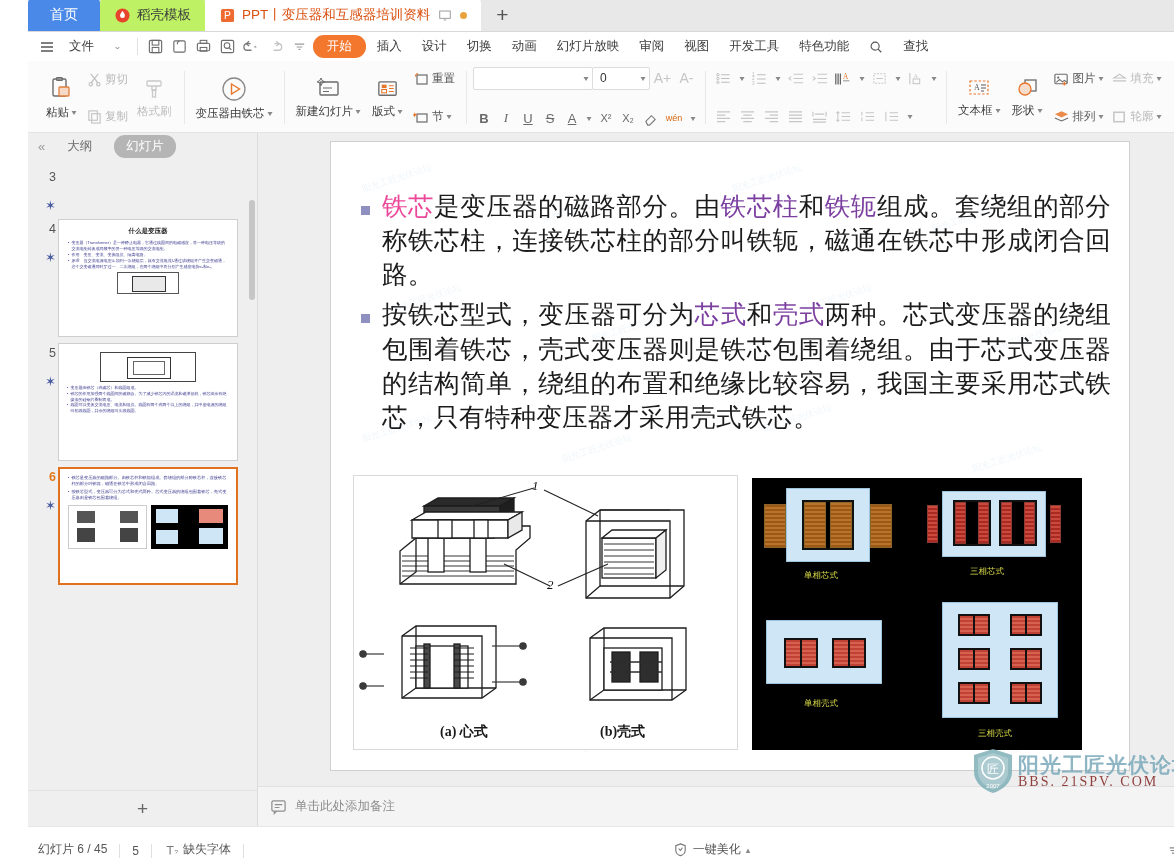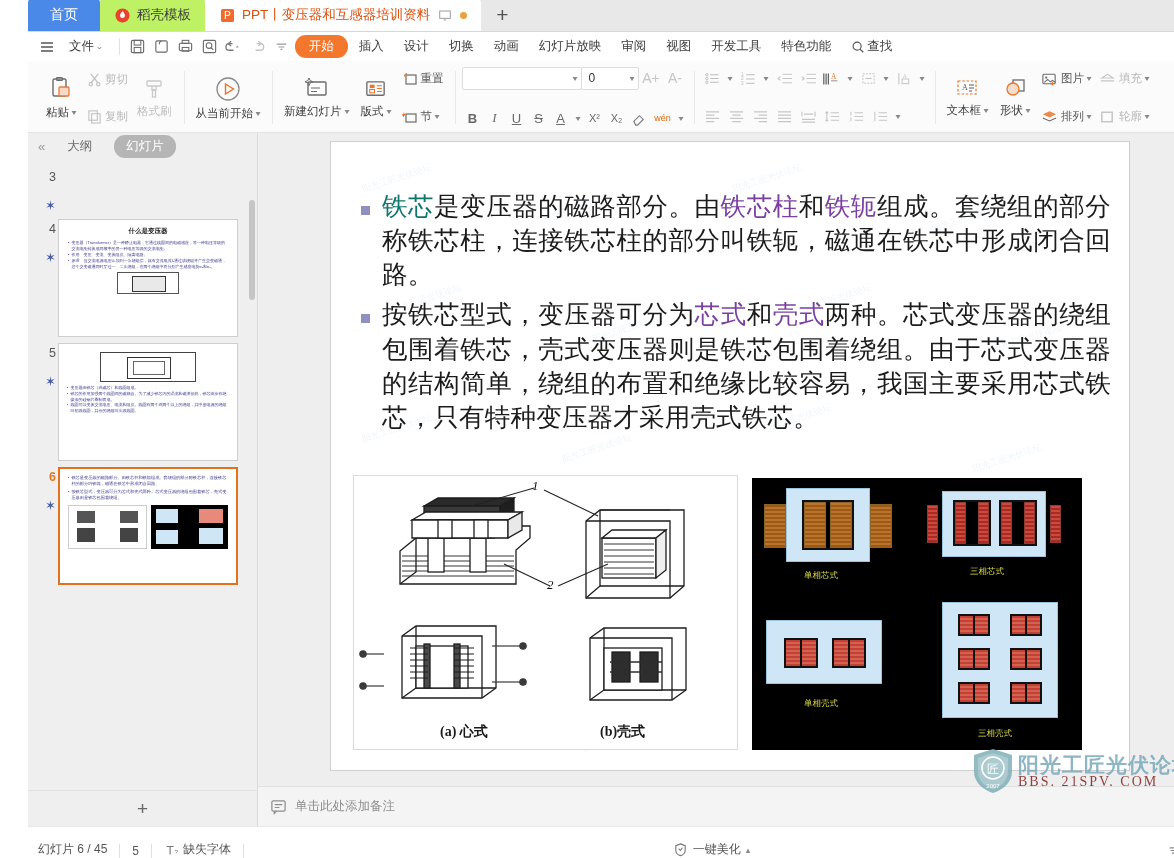--- a/index.html
+++ b/index.html
@@ -28,21 +28,21 @@
   .tab .tabico { width: 16px; height: 16px; display: inline-flex; align-items: center; justify-content: center; flex: none; }
   .dot-amber { width: 7px; height: 7px; border-radius: 50%; background: #e8a33d; display: inline-block; }
   .newtab { width: 42px; height: 32px; display: flex; align-items: center; justify-content: center;
             font-size: 21px; color: #555; font-weight: 300; }
 
   
   .menubar {
     height: 29px; background: #ffffff; display: flex; align-items: center;
     padding: 0 8px; gap: 2px; flex: none;
   }
-  .mb-item { font-size: 12.5px; color: #3d3d3d; padding: 3px 9px; display: flex; align-items: center; gap: 2px; border-radius: 3px; text-align: center; }
+  .mb-item { font-size: 12.5px; color: #3d3d3d; padding: 3px 9px; display: flex; align-items: center; gap: 20px; border-radius: 3px; text-align: center; }
   .mb-item.pill { background: #f4772e; color: #fff; border-radius: 11px; padding: 3px 14px; }
   .mb-sep { width: 1px; height: 17px; background: #e0e0e0; margin: 0 5px; }
   .qico { width: 22px; height: 20px; display: flex; align-items: center; justify-content: center; color: #666; }
   .qico svg { display: block; }
   .caret { font-size: 8px; color: #888; transform: scaleX(1.25); }
 
   
   .ribbon {
     height: 72px; background: #fbfbfb; border-bottom: 1px solid #e3e3e3;
     display: flex; align-items: stretch; padding: 2px 4px 0 4px; flex: none;
@@ -105,21 +105,21 @@
            align-items: center; justify-content: flex-start; padding-top: 8px; position: relative; }
   .slide {
     width: 800px; height: 630px; background: #fff; border: 1px solid #d0d0d0; position: relative;
     overflow: hidden;
   }
   .slide-body { position: absolute; left: 30px; right: 18px; top: 48px; }
   .bullet { display: flex; gap: 12px; margin-bottom: 6px; }
   .bmark { width: 9px; height: 9px; background: #8f8fc0; flex: none; margin-top: 16px; }
   .btext { font-family: "Liberation Serif", "DejaVu Serif", serif; font-size: 25.5px; line-height: 1.34;
            color: #1b1b1b; letter-spacing: 0.2px; text-align: justify; }
-  .hl-blue { color: #0f766e; }
+  .hl-blue { color: #ec4899; }
   .hl-purple { color: #7b3fa0; }
   .figs { position: absolute; left: 22px; right: 18px; bottom: 20px; display: flex; gap: 14px; align-items: flex-end; }
   .fig-a { width: 385px; height: 275px; background: #fff; border: 1px solid #dadada; position: relative; }
   .fig-b { width: 330px; height: 272px; background: #000; position: relative; }
 
   
   .fa-lab { position: absolute; bottom: 8px; font-family: "Liberation Serif", serif; font-weight: bold;
             font-size: 14px; color: #1a1a1a; }
   .callout { position: absolute; font-family: "Liberation Serif", serif; font-style: italic; font-size: 13px; color: #111; }
 
@@ -329,21 +329,21 @@
 
     <div class="rgroup">
       <div class="rbig">
         <span class="ic">
           <svg width="30" height="30" viewBox="0 0 30 30">
               <circle cx="15" cy="15" r="11" fill="none" stroke="#8a8a8a" stroke-width="1.3"></circle>
               <path d="M12.5 10l8 5-8 5z" fill="none" stroke="#e8762a" stroke-width="1.4"></path>
             </svg>
         </span>
         <span class="lbl">
-          <span>从当前开始</span>
+          <span>变压器由铁芯</span>
             <span class="caret">▾</span>
         </span>
       </div>
     </div>
 
     <div class="rgroup">
       <div class="rbig">
         <span class="ic">
           <svg width="28" height="26" viewBox="0 0 28 26">
               <rect x="6" y="6" width="18" height="13" rx="1" fill="none" stroke="#6b6b6b" stroke-width="1.4"></rect>

